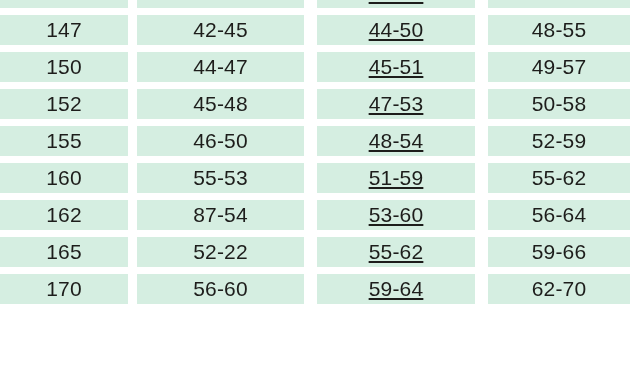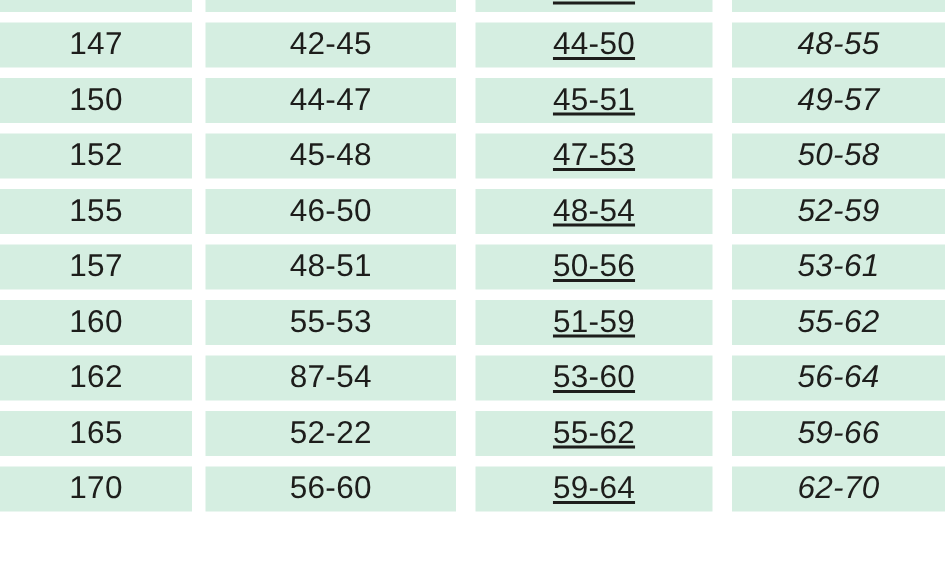--- a/index.html
+++ b/index.html
@@ -39,21 +39,21 @@
     line-height: 30px;
     text-align: center;
     letter-spacing: 0.2px;
     box-sizing: border-box;
     white-space: nowrap;
     overflow: hidden;
   }
   .col-0 { width: 128px; margin-right: 9px; }
   .col-1 { width: 167px; margin-right: 13px; text-align: center; }
   .col-2 { width: 158px; margin-right: 13px; text-decoration: underline; }
-  .col-3 { width: 142px; font-style: italic; }
+  .col-3 { width: 142px; }
 </style>
 </head>
 <body>
 
 <div id="table-viewport">
   <div id="table-scroller">
 
     <div class="table-row">
       <div class="cell col-0">145</div>
       <div class="cell col-1">41-44</div>
@@ -82,26 +82,20 @@
       <div class="cell col-3">50-58</div>
     </div>
 
     <div class="table-row">
       <div class="cell col-0">155</div>
       <div class="cell col-1">46-50</div>
       <div class="cell col-2">48-54</div>
       <div class="cell col-3">52-59</div>
     </div>
 
-    <div class="table-row">
-      <div class="cell col-0">157</div>
-      <div class="cell col-1">48-51</div>
-      <div class="cell col-2">50-56</div>
-      <div class="cell col-3">53-61</div>
-    </div>
 
     <div class="table-row">
       <div class="cell col-0">160</div>
       <div class="cell col-1">55-53</div>
       <div class="cell col-2">51-59</div>
       <div class="cell col-3">55-62</div>
     </div>
 
     <div class="table-row">
       <div class="cell col-0">162</div>

